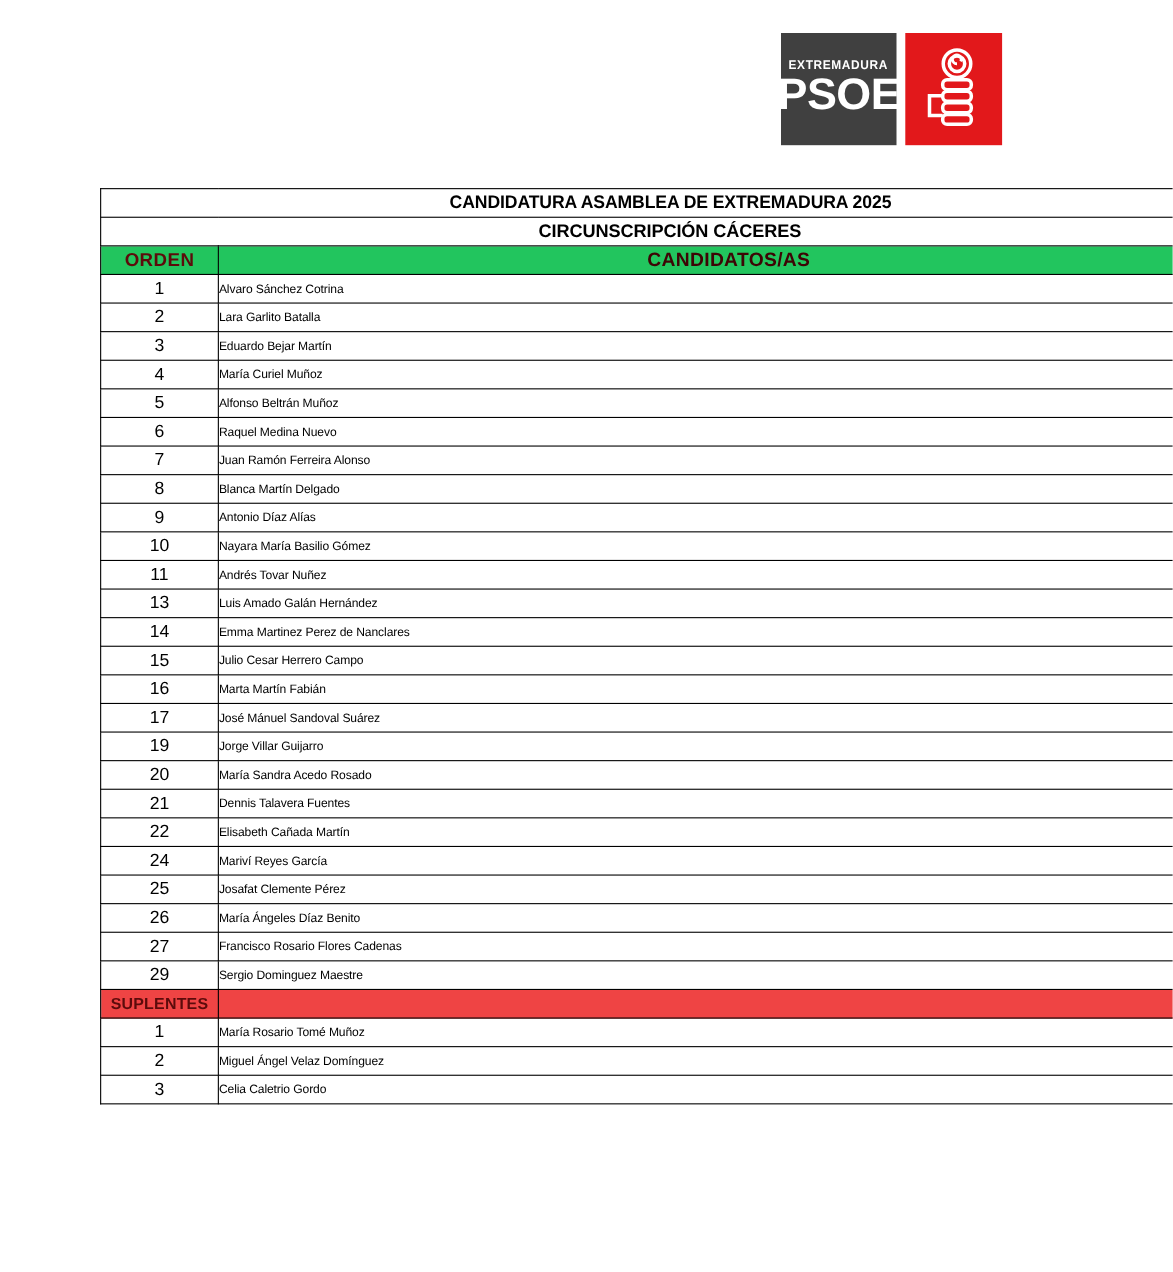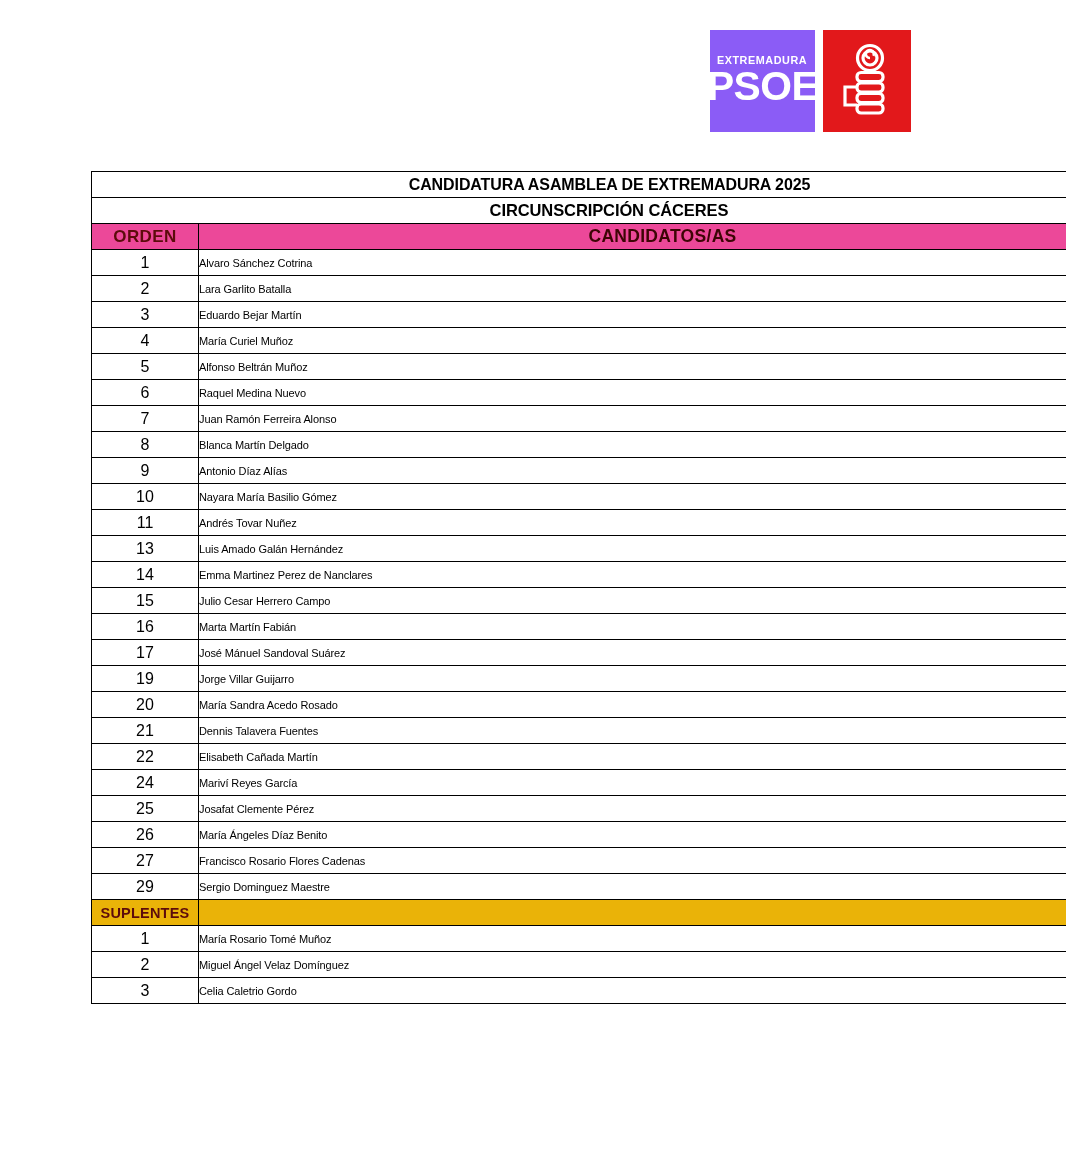--- a/index.html
+++ b/index.html
@@ -21,21 +21,21 @@
     position: absolute;
     left: 710px;
     top: 30px;
     display: flex;
     align-items: stretch;
     gap: 8px;
   }
   .logo-wordmark {
     width: 105px;
     height: 102px;
-    background: #8b5cf6;
+    background: #404040;
     display: flex;
     flex-direction: column;
     align-items: center;
     justify-content: center;
     box-sizing: border-box;
     padding: 6px 4px 8px 4px;
   }
   .logo-region {
     color: #ffffff;
     font-size: 11.5px;
@@ -89,21 +89,21 @@
     letter-spacing: -0.1px;
     transform: scaleX(0.97);
   }
   .subtitle-cell {
     text-align: center;
     font-weight: bold;
     font-size: 16.5px;
     letter-spacing: -0.1px;
   }
   .hdr-row td {
-    background: #ec4899;
+    background: #22c55e;
   }
   .hdr-order {
     text-align: center;
     font-weight: bold;
     font-size: 17px;
     color: #5c0b0b;
     letter-spacing: 0.4px;
   }
   .hdr-cands {
     text-align: center;
@@ -116,21 +116,21 @@
   .num-cell {
     text-align: center;
     font-size: 16px;
   }
   .name-cell {
     text-align: left;
     font-size: 11px;
     padding-left: 8px;
     letter-spacing: -0.1px;
   }
-  .suplentes-row td { background: #eab308; }
+  .suplentes-row td { background: #ef4444; }
   .suplentes-label {
     text-align: center;
     font-weight: bold;
     font-size: 14.5px;
     color: #5c0b0b;
     letter-spacing: 0.2px;
   }
 </style>
 </head>
 <body>

